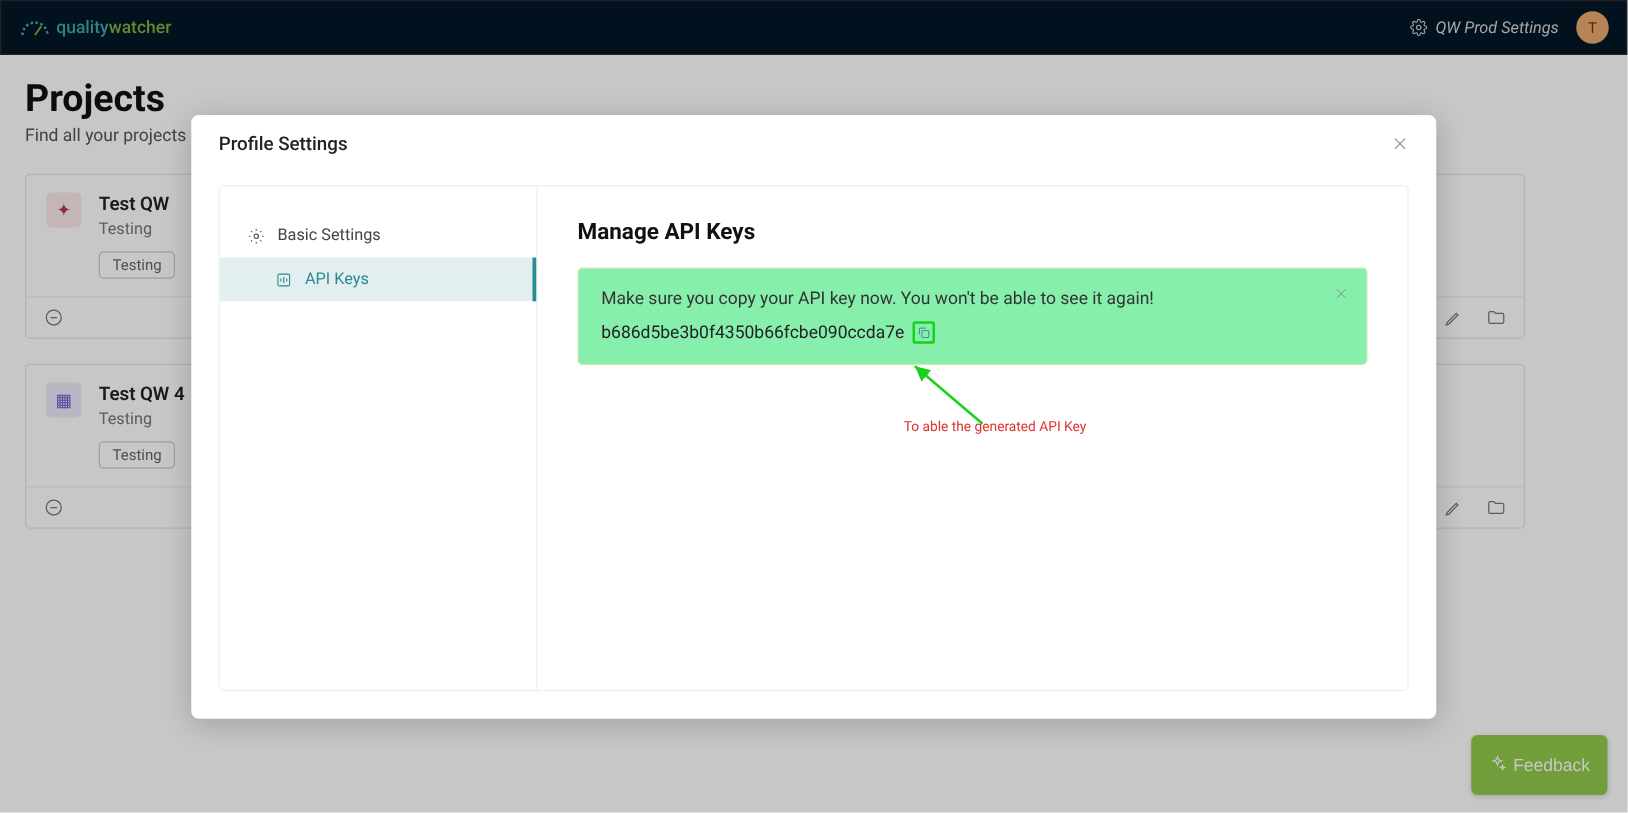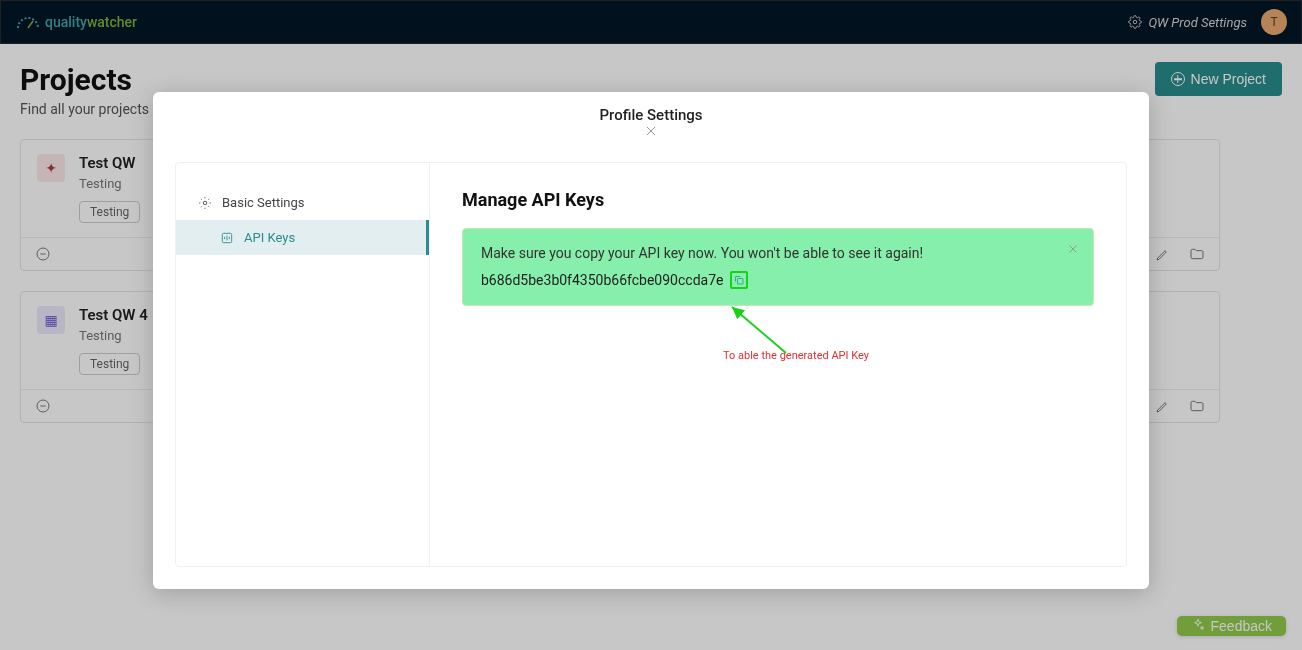--- a/index.html
+++ b/index.html
@@ -49,21 +49,21 @@
   .spacer { flex:1;}
   
   .overlay {
     position: absolute; top:0; left:0; right:0; bottom:0; background: rgba(0,0,0,0.22);
     display:flex; align-items:flex-start; justify-content:center; padding-top:92px;
   }
   .modal {
     width: 996px; background:#fff; border-radius:6px; box-shadow: 0 4px 24px rgba(0,0,0,0.2);
     display:flex; flex-direction:column;
   }
-  .modal-header { padding: 14px 22px; display:flex; justify-content:space-between; align-items:center; border-bottom: none; flex-direction: column;}
+  .modal-header { padding: 14px 22px; display:flex; justify-content:space-between; align-items:center; border-bottom: none;}
   .modal-title { font-size:15px; font-weight:500; color:#222;}
   .close-x { width:14px; height:14px; stroke:#888; stroke-width:1.5; cursor:pointer;}
   .modal-body { padding: 10px 22px 22px; }
   .settings-container { border:1px solid #f0f0f0; border-radius:4px; display:flex; min-height:405px; }
   .side-nav { width: 254px; border-right:1px solid #f0f0f0; padding: 22px 0; }
   .nav-item { display:flex; align-items:center; gap:10px; padding: 10px 22px; font-size:13px; color:#444; cursor:pointer;}
   .nav-item.active { background:#e3eef0; color:#2a8c8e; border-right:3px solid #2a8c8e;padding-left:44px; }
   .nav-icon { width:14px; height:14px; stroke:currentColor; fill:none; stroke-width:1.5;}
   .content { flex:1; padding: 26px 32px; position:relative;}
   .content-title { font-size:18px; font-weight:700; color:#111; margin-bottom:18px;}
@@ -80,21 +80,21 @@
   .anno-text { position:absolute; top: 186px; left: 293px; color:#e03030; font-size:11px; }
   .key-section {}
   .key-name { font-size:14px; font-weight:500; color:#222;}
   .key-row { display:flex; justify-content:space-between; align-items:center;}
   .key-masked { color:#777; font-size:13px; margin-top:4px;}
   .key-date { color:#777; font-size:13px; margin-top:4px;}
   .delete-link { color:#999; font-size:13px; cursor:pointer;}
   
   .feedback-btn {
     position:absolute; right:16px; bottom:14px; background:#91c94b; color:#fff; border:none; border-radius:5px;
-    padding:2px 14px; font-size:14px; display:flex; gap:6px; cursor:pointer;
+    padding:16px 14px; font-size:14px; display:flex; gap:6px; cursor:pointer;
     box-shadow: 0 1px 4px rgba(0,0,0,0.15);
   }
   .spark-svg { width:14px; height:14px; fill:none; stroke:#fff; stroke-width:1.5;}
 </style>
 </head>
 <body>
 
 <div class="header">
   <div class="logo-wrap">
     <span class="logo-gauge">
@@ -120,24 +120,20 @@
     </div>
   </div>
 </div>
 
 <div class="page">
   <div class="page-title-row">
     <div>
       <h1 class="page-title">Projects</h1>
       <div class="subtitle">Find all your projects</div>
     </div>
-    <button class="new-project-btn">
-      <span class="plus-circle"></span>
-      <span>New Project</span>
-    </button>
   </div>
 
   <div class="projects-list">
     <div class="project-card">
       <div class="project-top">
         <div class="project-icon icon1">✦</div>
         <div class="project-info">
           <div class="project-name">Test QW</div>
           <div class="project-sub">Testing</div>
           <span class="tag">Testing</span>

